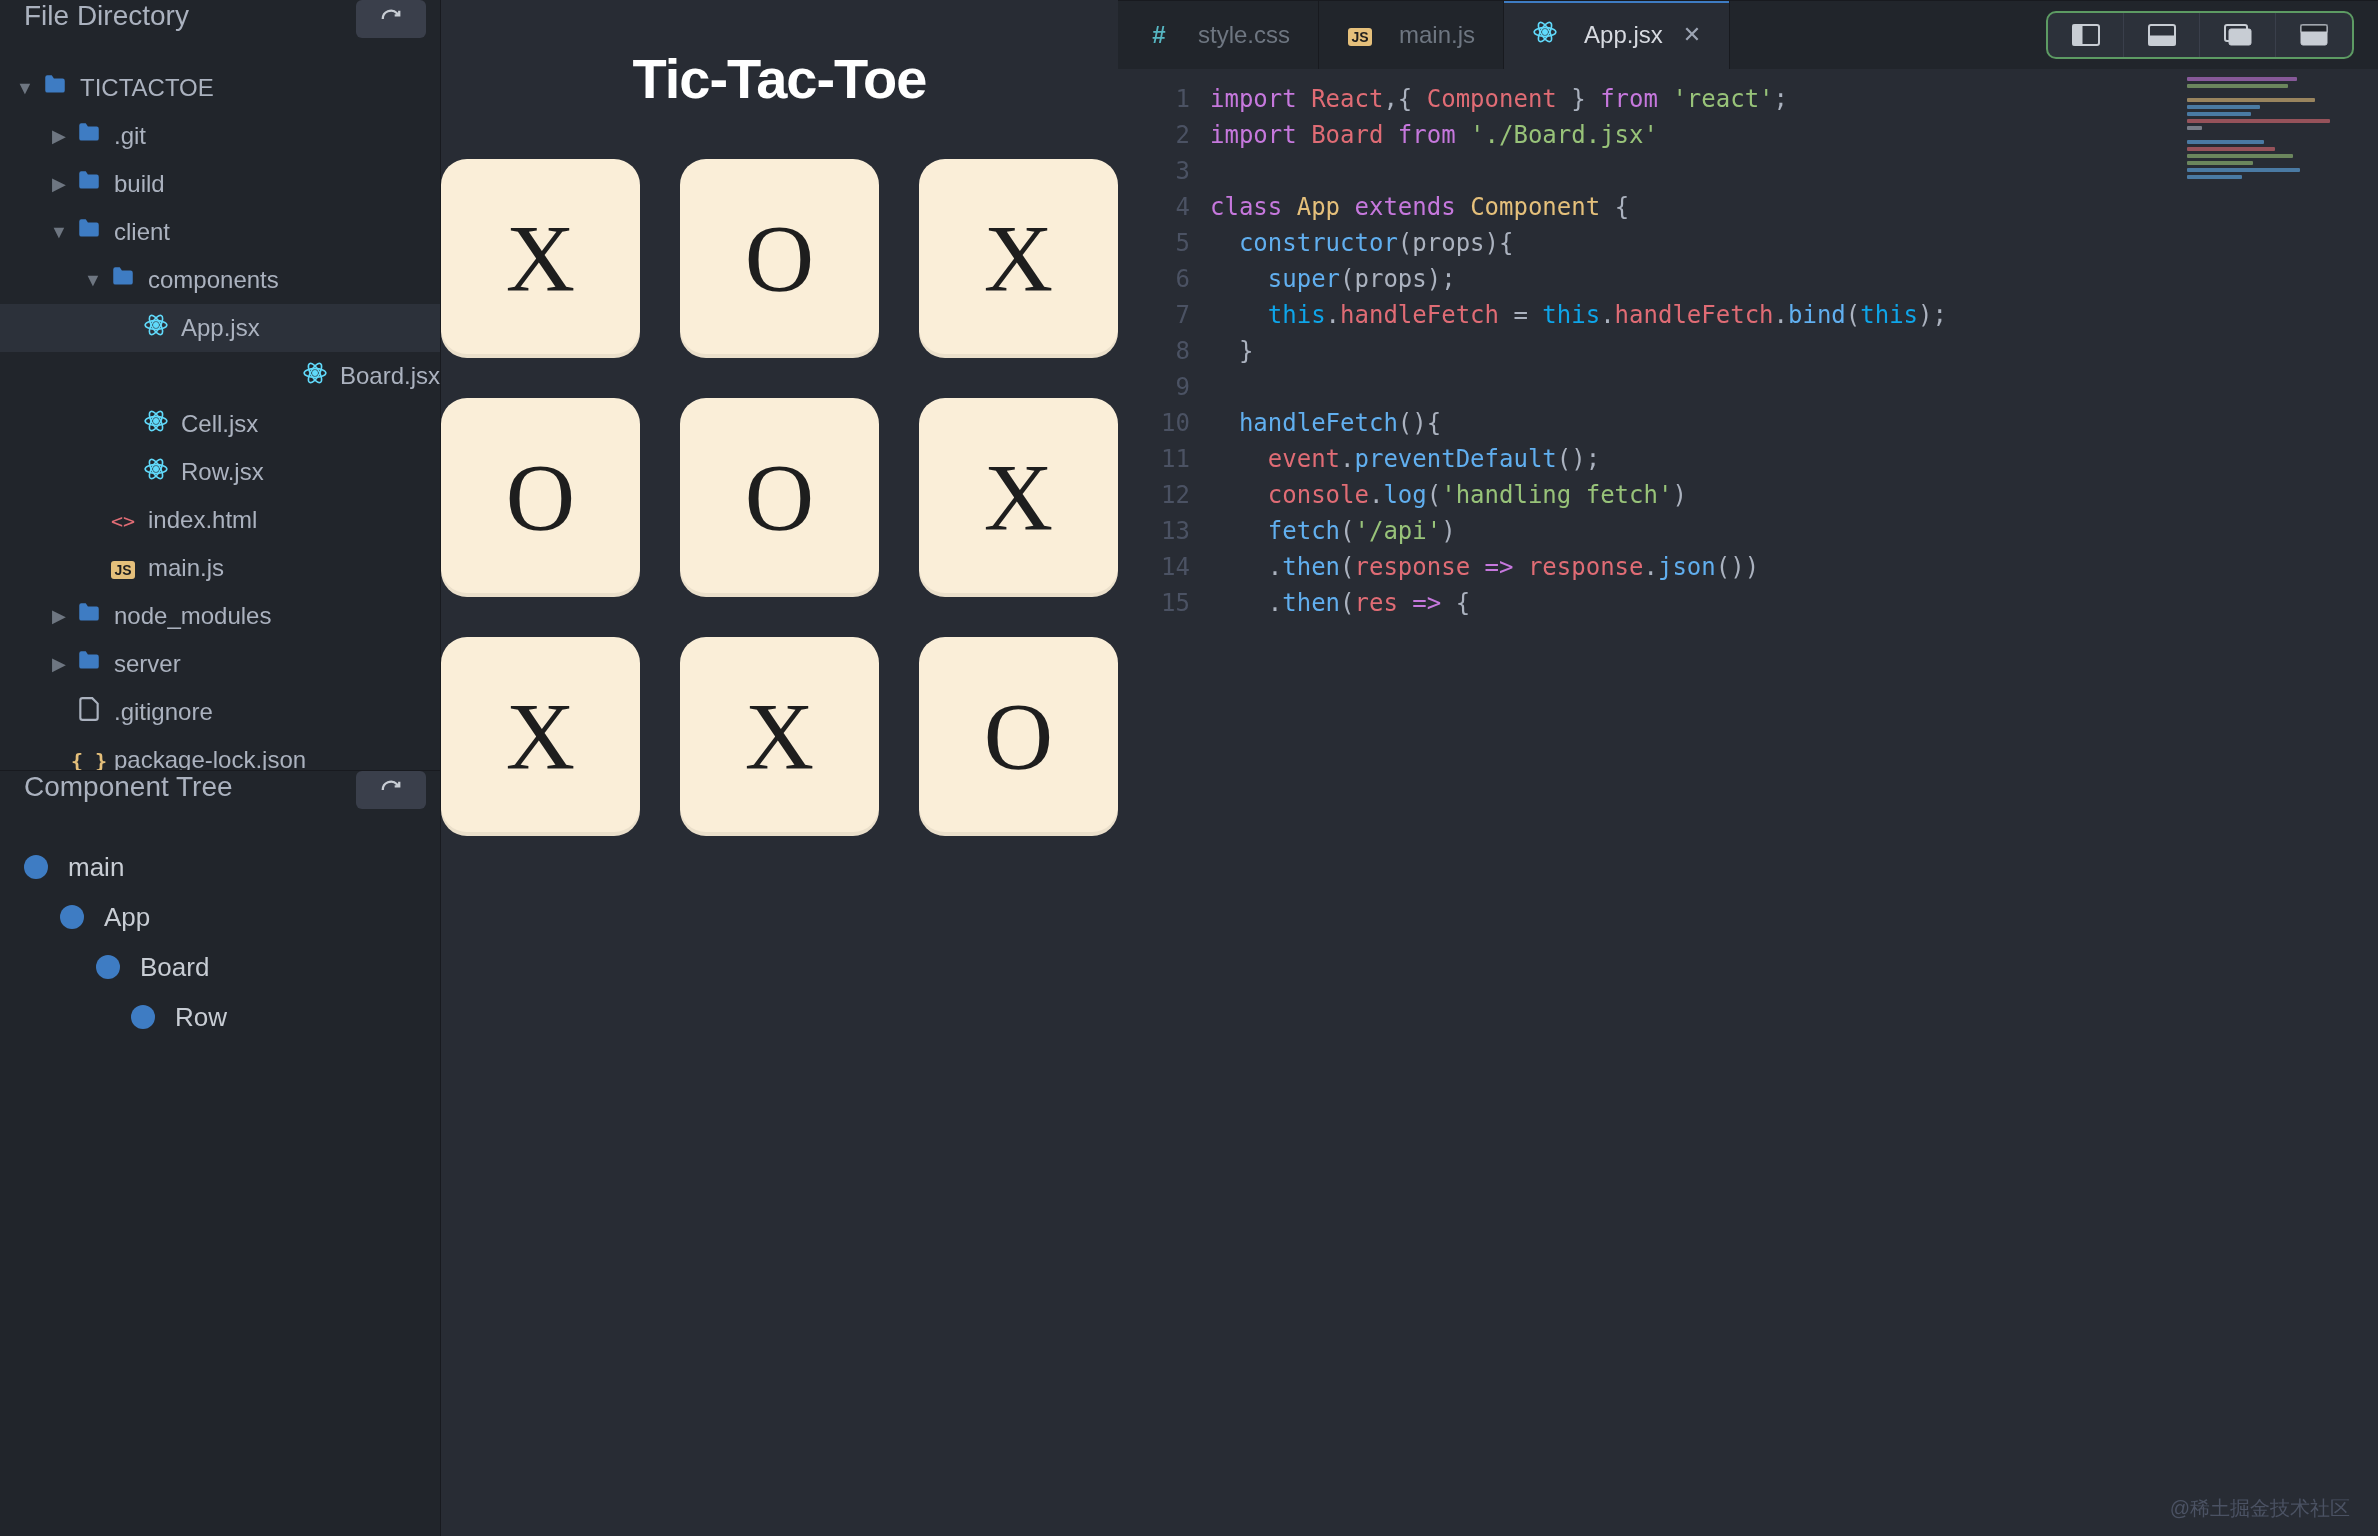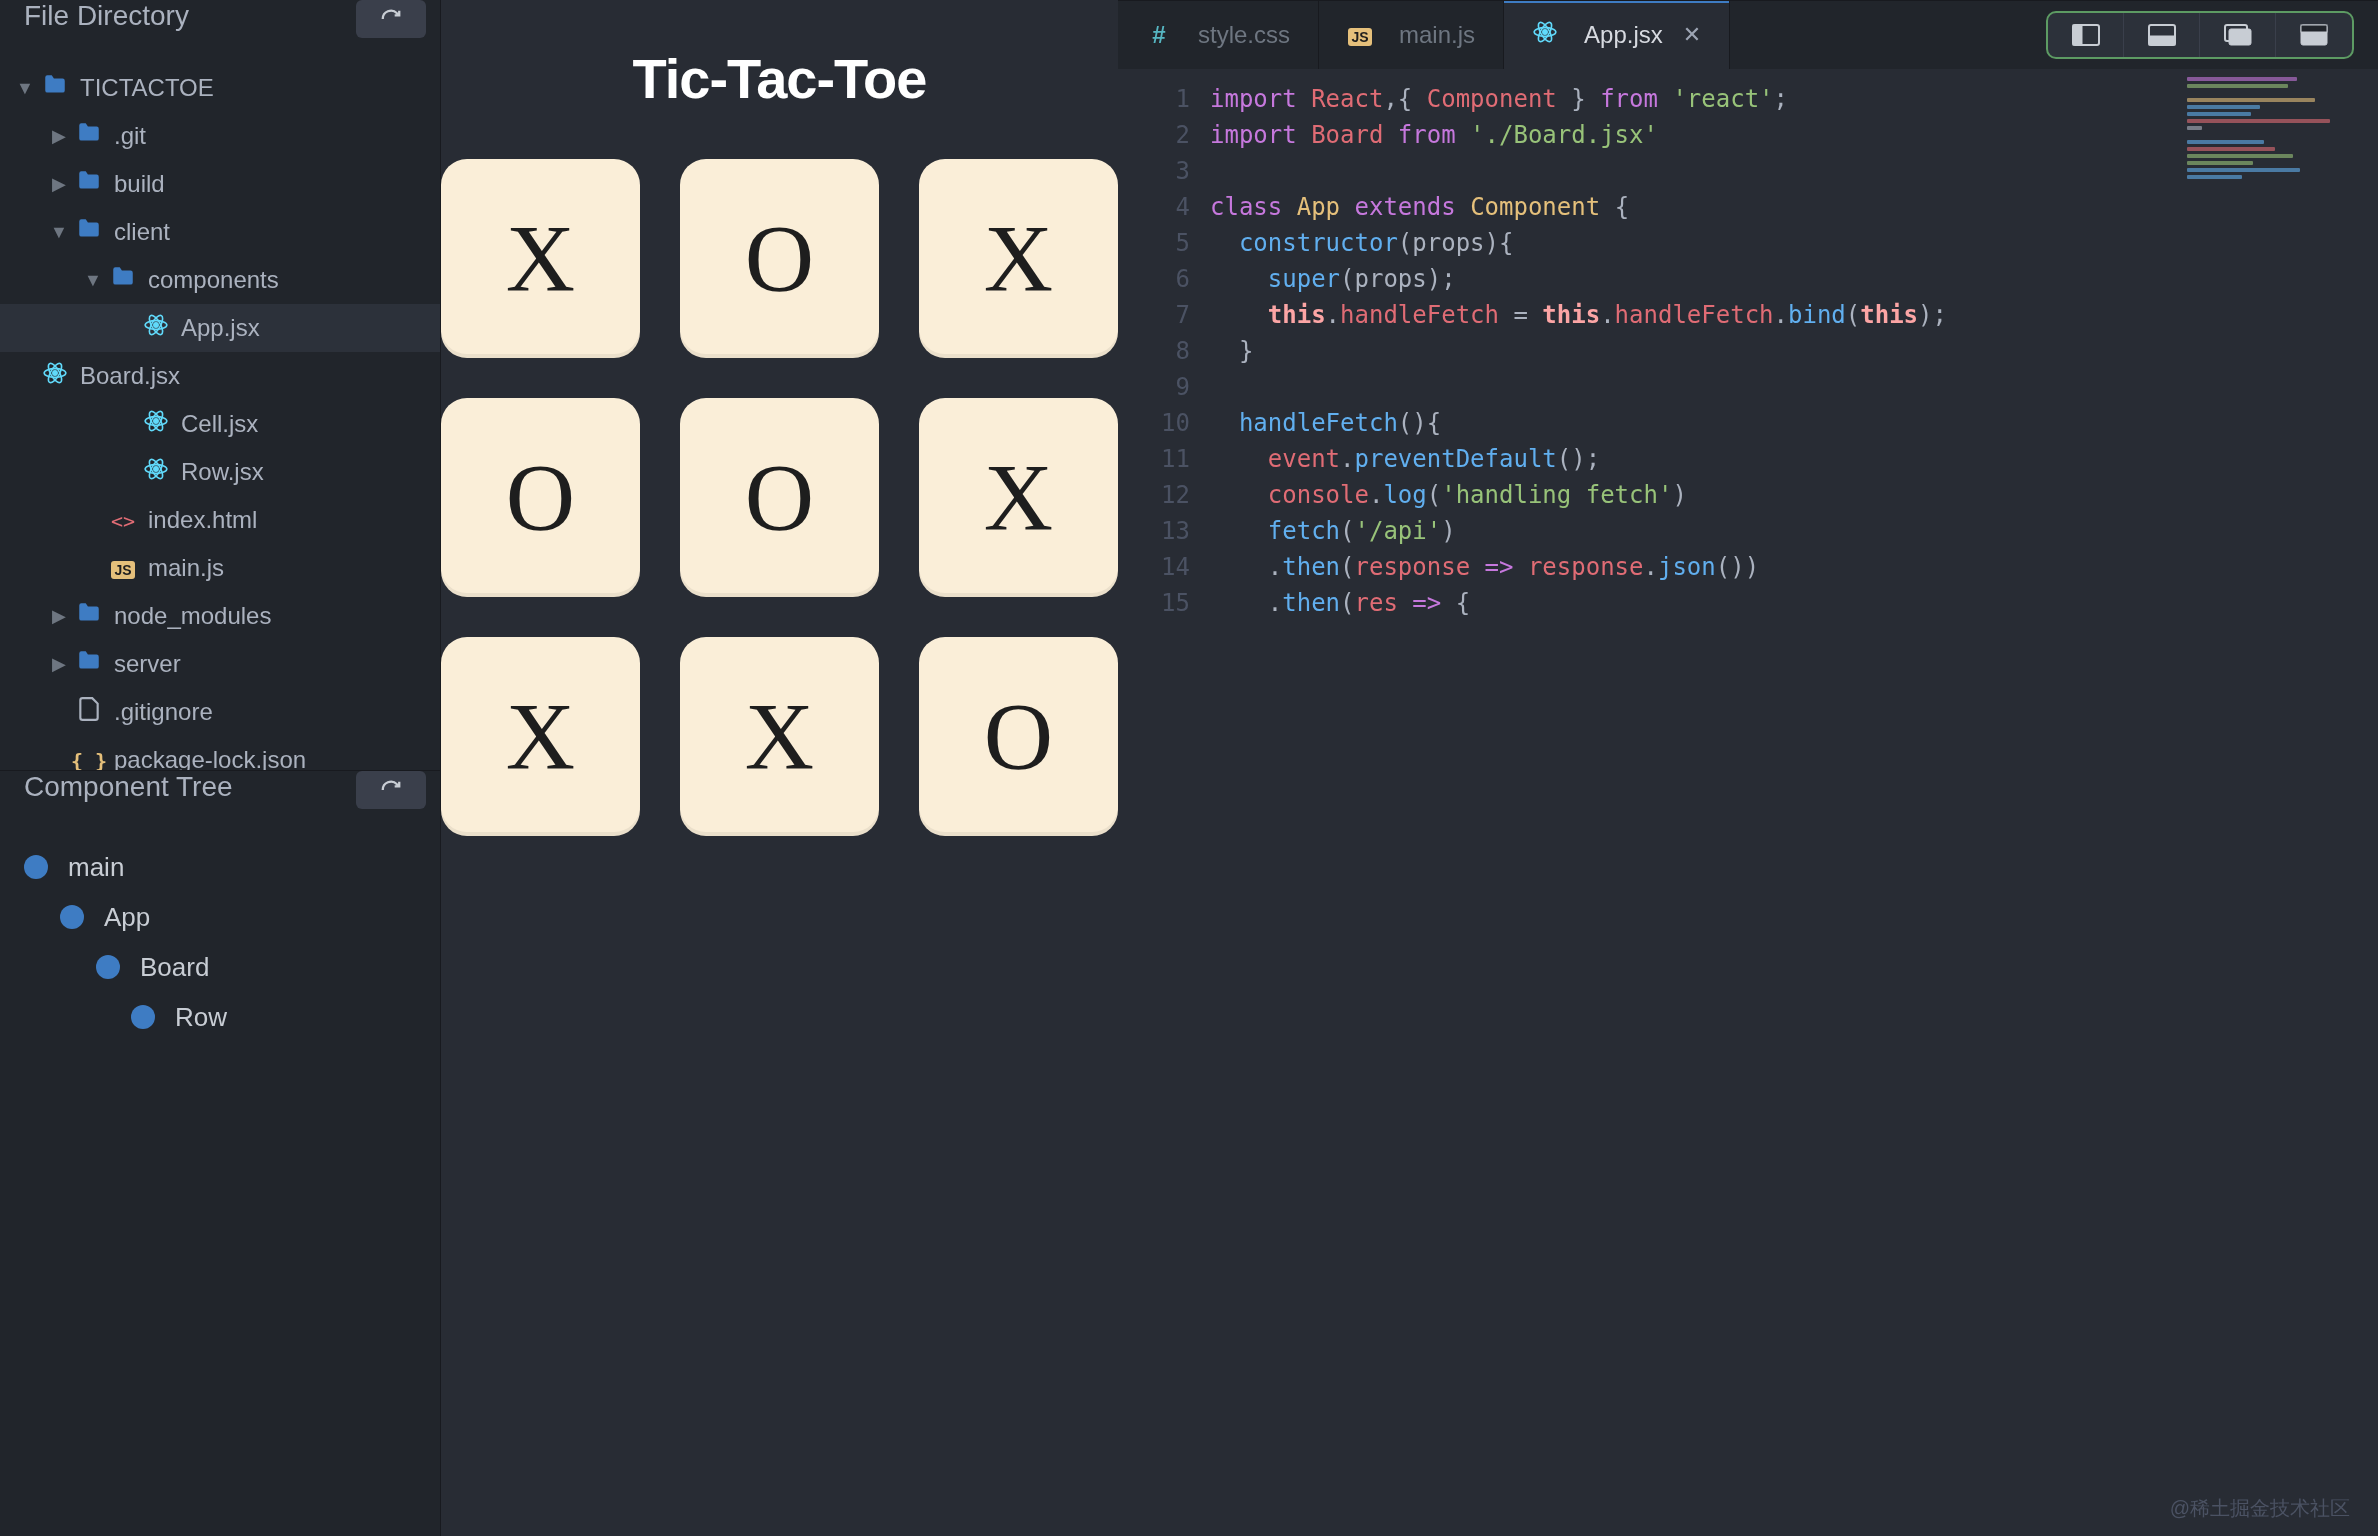--- a/index.html
+++ b/index.html
@@ -238,21 +238,21 @@
     font-size: 24px;
     line-height: 36px;
     white-space: pre;
     color: #abb2bf;
   }
   .tok-kw   { color: #c678dd; text-align: right; }
   .tok-var  { color: #e06c75; }
   .tok-cls  { color: #e5c07b; }
   .tok-str  { color: #98c379; }
   .tok-fn   { color: #61afef; }
-  .tok-this { color: #fca5a5; font-weight: bold; }
+  .tok-this { color: #0ea5e9; }
   .tok-punc { color: #abb2bf; }
   .tok-prop { color: #e06c75; }
   .minimap {
     width: 199px;
     background: #282c34;
     padding: 8px 8px 0 8px;
   }
   .minimap-line {
     height: 4px;
     margin-bottom: 3px;
@@ -322,21 +322,21 @@
         <div class="tree-row selected" style="padding-left: 115px;">
           <span class="tree-chevron"></span>
           <span><svg class="tree-icon react-icon" viewBox="0 0 24 24" stroke-width="1.5">
               <circle cx="12" cy="12" r="2" fill="#61dafb"></circle>
               <ellipse cx="12" cy="12" rx="10" ry="4"></ellipse>
               <ellipse cx="12" cy="12" rx="10" ry="4" transform="rotate(60 12 12)"></ellipse>
               <ellipse cx="12" cy="12" rx="10" ry="4" transform="rotate(120 12 12)"></ellipse>
             </svg></span>
           <span>App.jsx</span>
         </div>
-        <div class="tree-row" style="">
+        <div class="tree-row" style=" justify-content: flex-end;">
           <span class="tree-chevron"></span>
           <span><svg class="tree-icon react-icon" viewBox="0 0 24 24" stroke-width="1.5">
               <circle cx="12" cy="12" r="2" fill="#61dafb"></circle>
               <ellipse cx="12" cy="12" rx="10" ry="4"></ellipse>
               <ellipse cx="12" cy="12" rx="10" ry="4" transform="rotate(60 12 12)"></ellipse>
               <ellipse cx="12" cy="12" rx="10" ry="4" transform="rotate(120 12 12)"></ellipse>
             </svg></span>
           <span>Board.jsx</span>
         </div>
         <div class="tree-row" style="padding-left: 115px;">

